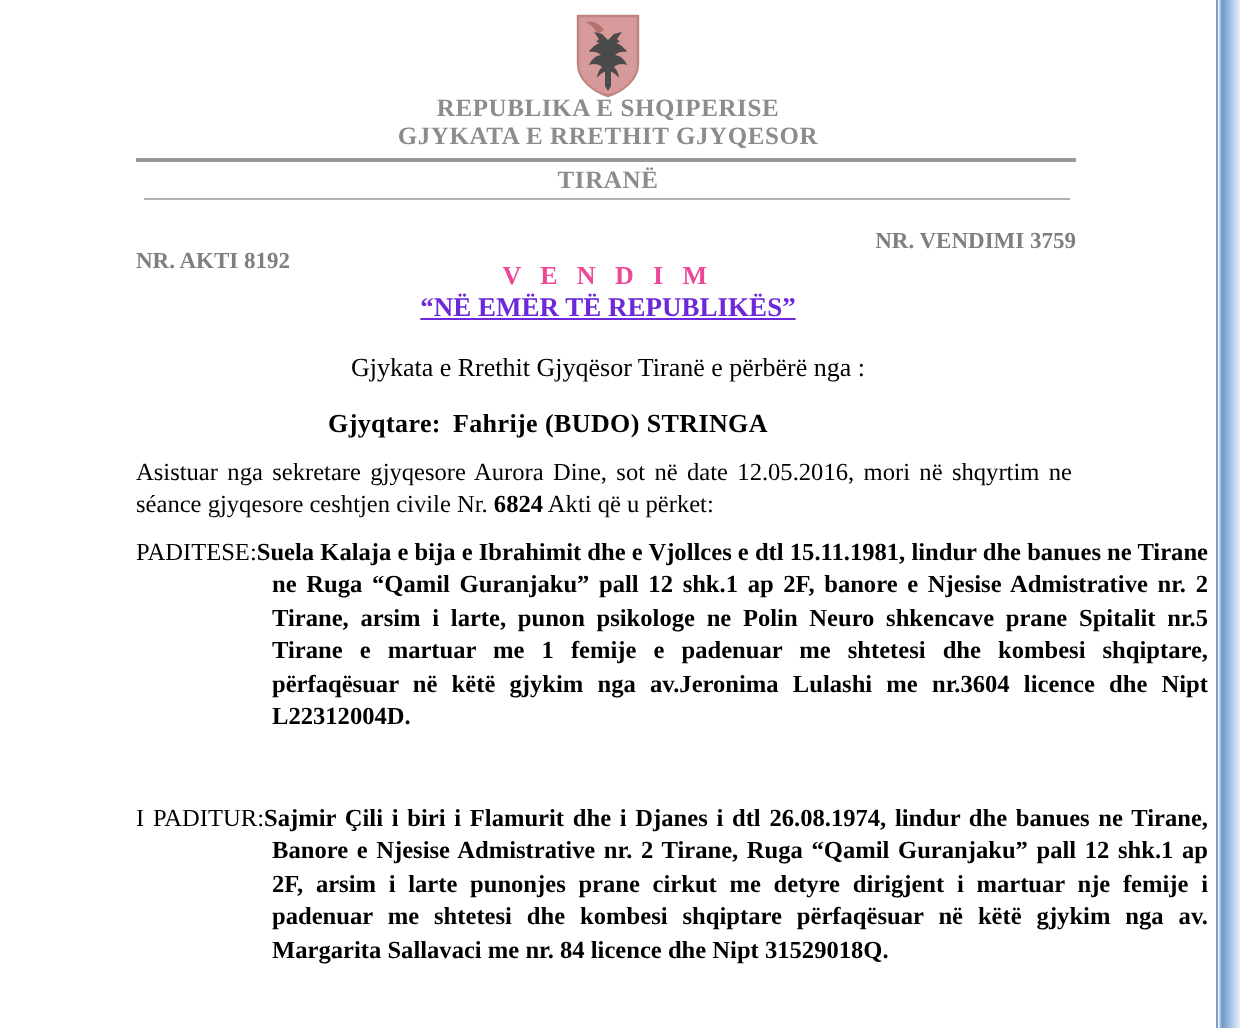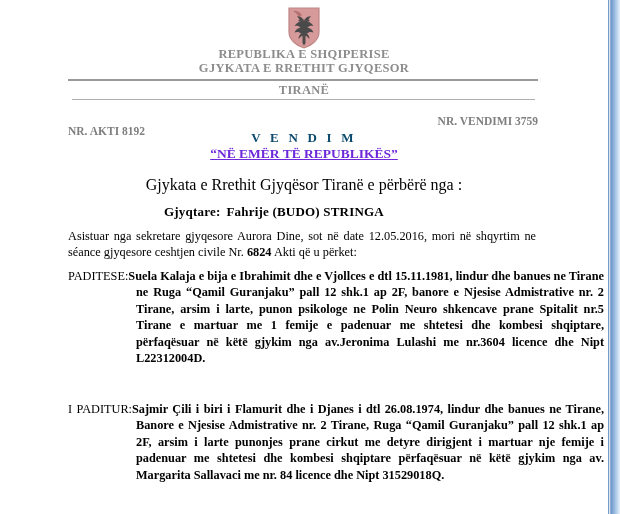--- a/index.html
+++ b/index.html
@@ -94,21 +94,21 @@
   
   .vendim {
     position: absolute;
     top: 130px;
     left: 0;
     width: 608px;
     text-align: center;
     font-weight: bold;
     font-size: 13px;
     letter-spacing: 3.2px;
-    color: #0c4a6e;
+    color: #ec4899;
   }
   .republika {
     position: absolute;
     top: 146px;
     left: 0;
     width: 608px;
     text-align: center;
     font-weight: bold;
     font-size: 13.5px;
     color: #6d28d9;
@@ -117,21 +117,21 @@
     text-decoration: underline;
   }
 
   
   .court-line {
     position: absolute;
     top: 176px;
     left: 0;
     width: 608px;
     text-align: center;
-    font-size: 16px;
+    font-size: 13px;
   }
   .judge-line {
     position: absolute;
     top: 204px;
     left: 0;
     width: 548px;
     text-align: center;
     font-size: 13px;
     font-weight: bold;
     letter-spacing: 0.2px;

